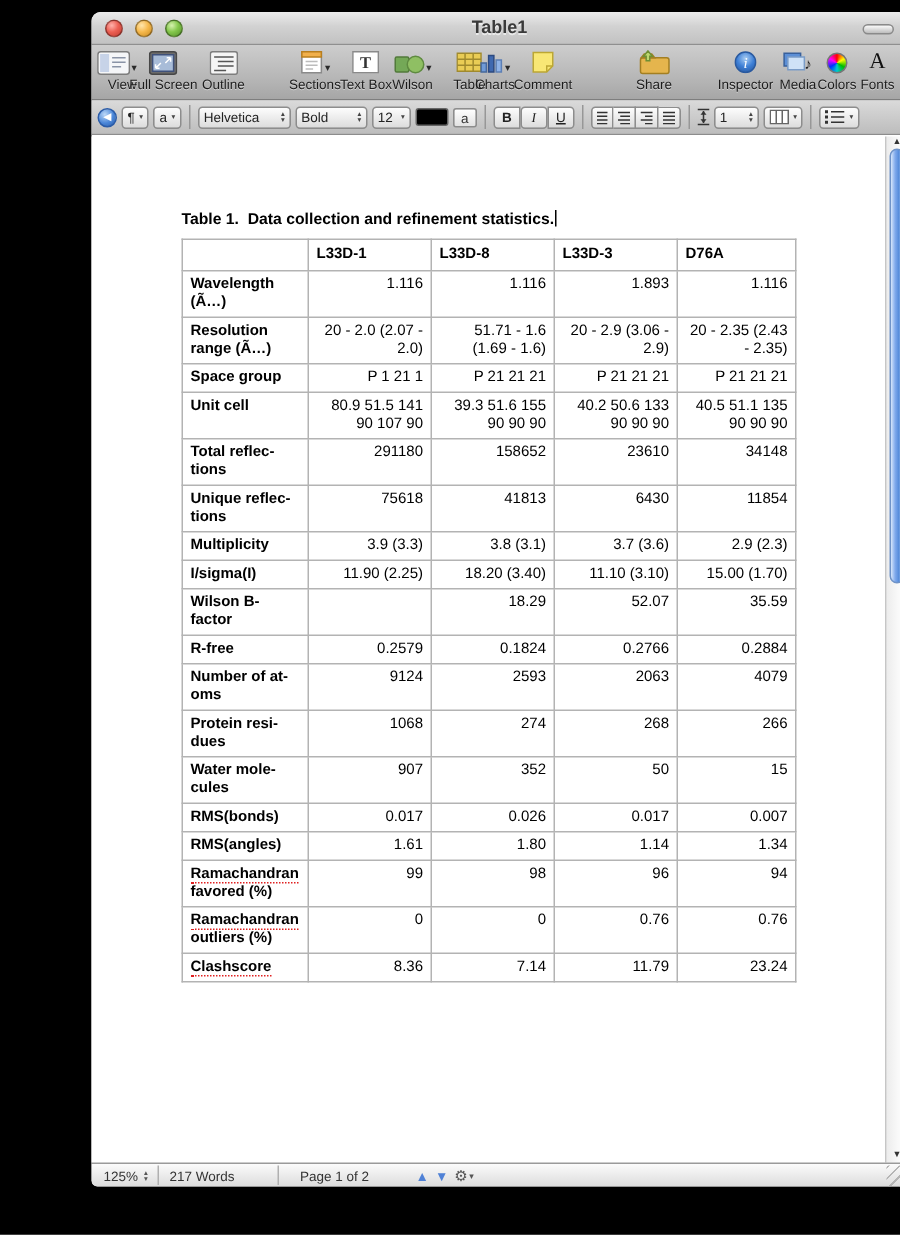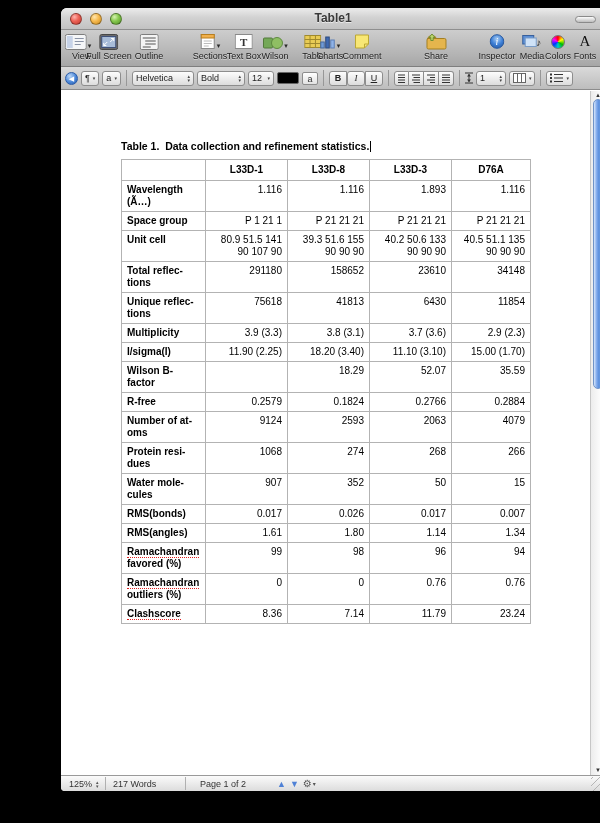--- a/index.html
+++ b/index.html
@@ -61,21 +61,21 @@
 
   
   .doc { position:absolute; top:83px; left:0; right:0; bottom:16px; background:#fff; }
   .doc-content { position:absolute; left:0; top:0; right:15px; bottom:0; background:#fff; overflow:hidden; cursor:text; }
   .doc-title { position:absolute; left:60px; top:49px; font-size:10.5px; font-weight:bold; color:#000; white-space:pre; }
   .cursor { display:inline-block; width:1px; height:11px; background:#000; vertical-align:-2px; margin-left:1px; }
 
   table.stats { position:absolute; left:60px; top:68px; width:409px; border-collapse:collapse; table-layout:fixed;
     font-size:10px; color:#000; }
   table.stats th, table.stats td { border:1px solid #b3b3b3; padding:3px 5px; vertical-align:top; line-height:12px; }
-  table.stats thead th { text-align:center; font-weight:bold; height:21px; vertical-align:middle; }
+  table.stats thead th { text-align:left; font-weight:bold; height:21px; vertical-align:middle; }
   th.rowlabel { text-align:left; font-weight:bold; white-space:pre-line; }
   td.val { text-align:right; word-wrap:break-word; }
   .sq { border-bottom:1px dotted #e02020; }
 
   
   .vscroll { position:absolute; right:0; top:0; bottom:0; width:15px;
     background:linear-gradient(to right,#ececec,#fafafa 60%); border-left:1px solid #c6c6c6; }
   .vthumb { position:absolute; left:2px; width:10px; top:8px; height:290px; border-radius:6px;
     background:linear-gradient(to right,#d7e6fb,#7fa9ec 35%,#568cdb 65%,#cfe0f7); border:1px solid #6f93c8; }
   .sb-arrow { position:absolute; left:0; width:100%; text-align:center; font-size:6px; color:#333; line-height:8px; }
@@ -412,20 +412,28 @@
         <tbody id="stats-body">
             <tr>
               <th class="rowlabel">Wavelength
 (Ã…)</th>
               <td class="val">1.116</td>
               <td class="val">1.116</td>
               <td class="val">1.893</td>
               <td class="val">1.116</td>
             </tr>
             <tr>
+              <th class="rowlabel">Resolution
+range (Ã…)</th>
+              <td class="val">20 - 2.0 (2.07 - 2.0)</td>
+              <td class="val">51.71 - 1.6 (1.69 - 1.6)</td>
+              <td class="val">20 - 2.9 (3.06 - 2.9)</td>
+              <td class="val">20 - 2.35 (2.43 - 2.35)</td>
+            </tr>
+            <tr>
               <th class="rowlabel">Space group</th>
               <td class="val">P 1 21 1</td>
               <td class="val">P 21 21 21</td>
               <td class="val">P 21 21 21</td>
               <td class="val">P 21 21 21</td>
             </tr>
             <tr>
               <th class="rowlabel">Unit cell</th>
               <td class="val">80.9 51.5 141 90 107 90</td>
               <td class="val">39.3 51.6 155 90 90 90</td>

